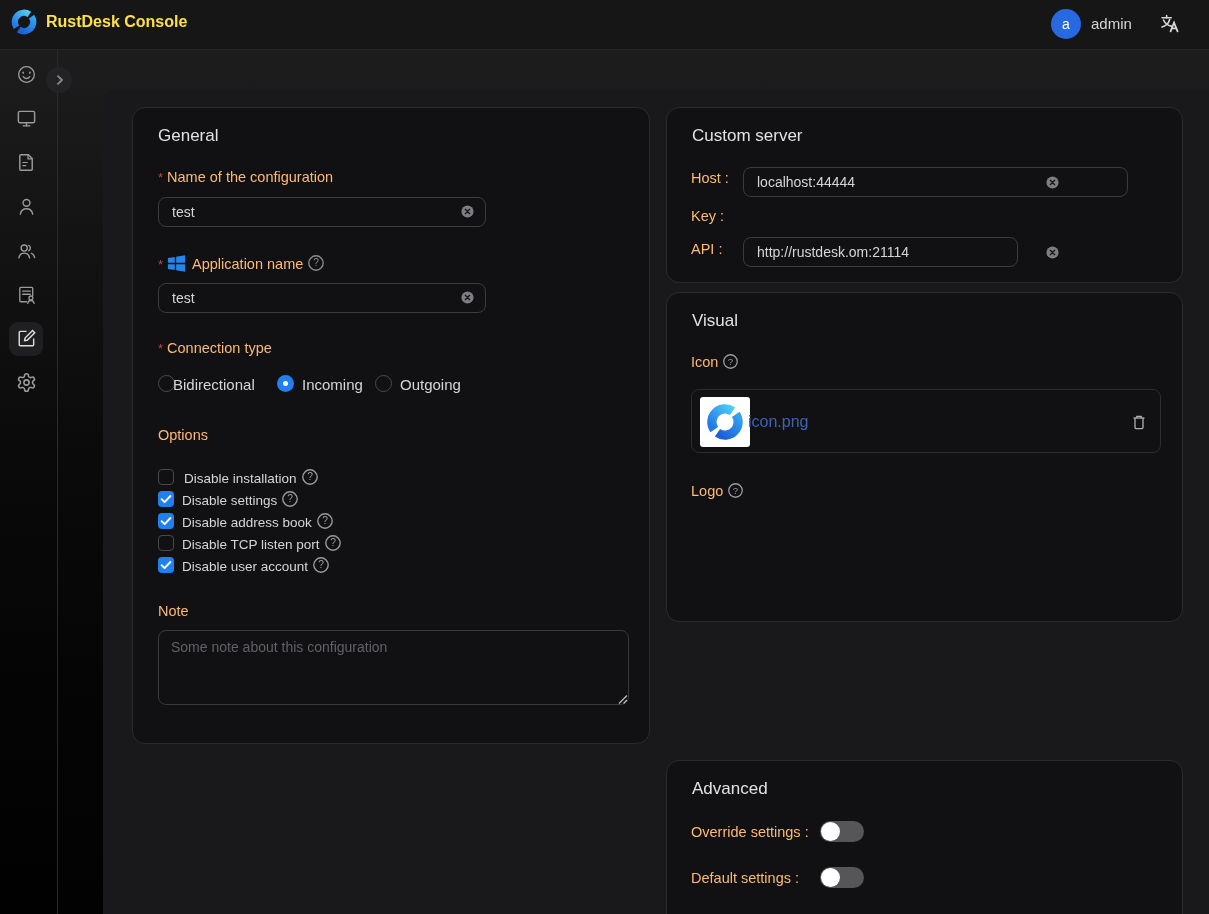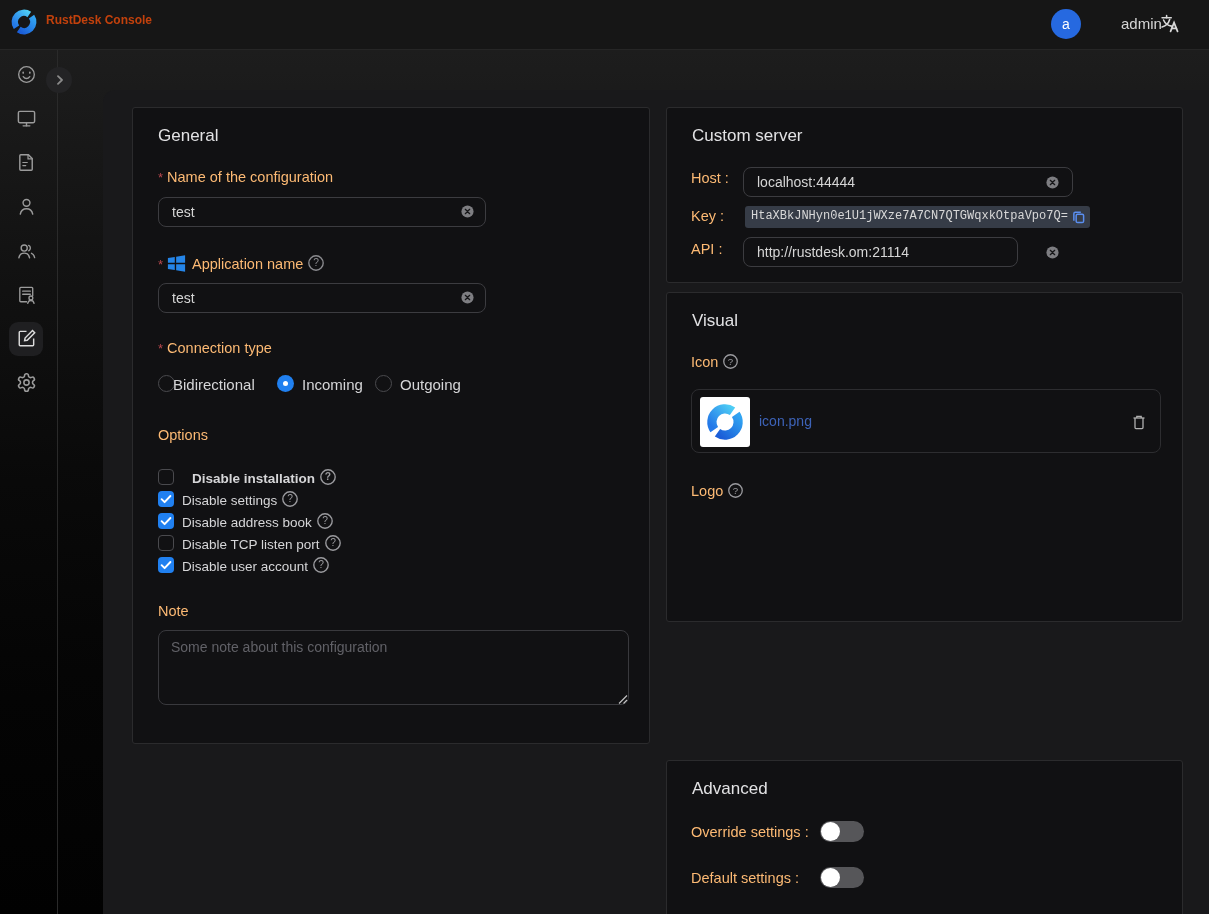--- a/index.html
+++ b/index.html
@@ -3,39 +3,39 @@
 <meta charset="utf-8">
 <style>
 * { margin:0; padding:0; box-sizing:border-box; }
 html,body { width:1209px; height:914px; overflow:hidden; background:#0c0c0c;
   font-family:"Liberation Sans", sans-serif; }
 .abs { position:absolute; }
 #page { position:relative; width:1209px; height:914px; }
 
 #header { position:absolute; left:0; top:0; width:1209px; height:50px;
   background:#161616; border-bottom:1px solid #262626; }
-#title { position:absolute; left:46px; top:13px; font-size:12px; font-weight:700; color:#c2410c; }
+#title { position:absolute; left:46px; top:13px; font-size:16px; font-weight:700; color:#fde047; }
 #avatar { position:absolute; left:1051px; top:9px; width:30px; height:30px; border-radius:50%;
   background:#2669e0; color:#fff; font-size:14px; text-align:center; line-height:30px; }
-#admin { position:absolute; left:1091px; top:15px; font-size:15px; color:#d6d6d6;margin-left:30px; }
+#admin { position:absolute; left:1091px; top:15px; font-size:15px; color:#d6d6d6; }
 
 #mainbg { position:absolute; left:58px; top:50px; width:1151px; height:864px;
   background:linear-gradient(180deg,#1d1d1d 0%,#131313 22%,#0a0a0a 48%,#050505 72%,#020202 100%); }
 #sidebar { position:absolute; left:0; top:50px; width:58px; height:864px;
   background:linear-gradient(180deg,#1d1d1d 0%,#121212 25%,#090909 50%,#040404 75%,#010101 100%);
   border-right:1px solid #2a2a2a; }
 .sicon { position:absolute; left:16px; width:21px; height:21px; color:#9b9b9b; }
 #activebg { position:absolute; left:9px; top:322px; width:34px; height:34px; border-radius:9px; background:#1f1f21; }
 #collapse { position:absolute; left:46px; top:67px; width:26px; height:26px; border-radius:50%;
   background:#232325; }
 
 #container { position:absolute; left:103px; top:90px; width:1106px; height:824px;
   background:#19191b; border-radius:12px 0 0 0; }
 
-.card { position:absolute; background:#111113; border:1px solid #2b2b2d; border-radius:3px; }
+.card { position:absolute; background:#111113; border:1px solid #2b2b2d; border-radius:13px; }
 .ctitle { position:absolute; left:25px; top:18px; font-size:17px; font-weight:400; color:#e2e2e4; }
 .lbl { position:absolute; font-size:14.5px; line-height:18px; color:#fdba74; white-space:nowrap; }
 .req:before { content:"*"; color:#b8484e; margin-right:4px; font-size:13px; }
 .inp { position:absolute; height:30px; border:1px solid #3c3c40; border-radius:8px;
   font-size:14px; color:#d6d6d6; line-height:28px; padding-left:13px; background:transparent; }
 .clear { position:absolute; width:13px; height:13px; }
 .help { display:inline-block; vertical-align:-2px; margin-left:5px; }
 .chk { position:absolute; width:16px; height:16px; border-radius:4px; }
 .chk.off { border:1px solid #4a4a4e; }
 .chk.on { background:#2080f0; }
@@ -44,21 +44,21 @@
 .radio.on { background:#2080f0; }
 .radio.on:after { content:""; position:absolute; left:6px; top:6px; width:5px; height:5px;
   border-radius:50%; background:#fff; }
 .rlbl { position:absolute; font-size:15px; color:#d6d6d8; white-space:nowrap; }
 .clbl { position:absolute; font-size:13.5px; line-height:16px; color:#d6d6d8; white-space:nowrap; }
 .switch { position:absolute; width:44px; height:21px; border-radius:10.5px; background:#565659; }
 .switch:after { content:""; position:absolute; left:1px; top:1px; width:19px; height:19px;
   border-radius:50%; background:#fff; }
 .filebox { position:absolute; left:24px; width:470px; height:64px; border:1px solid #2d2d30; border-radius:8px; }
 .thumb { position:absolute; left:8px; top:7px; width:50px; height:50px; background:#fff; border-radius:3px; }
-.flink { position:absolute; left:67px; top:23px; font-size:14px; color:#3d63b8; }
+.flink { position:absolute; left:56px; top:23px; font-size:16px; color:#3d63b8; }
 .trash { position:absolute; right:13px; top:24px; width:16px; height:16px; color:#b0b0b0; }
 .keychip { position:absolute; left:78px; top:98px; width:345px; height:22px; background:#363c47;
   border-radius:3px; font-family:"Liberation Mono", monospace; font-size:12px; color:#d8d8d8;
   line-height:21px; padding-left:6px; }
 textarea.note { position:absolute; left:25px; top:522px; width:471px; height:75px;
   background:transparent; border:1px solid #39393d; border-radius:8px; resize:none;
   font-family:"Liberation Sans", sans-serif; font-size:14px; color:#d6d6d6; padding:8px 12px; }
 textarea.note::placeholder { color:#616167; }
 </style>
 </head>
@@ -157,21 +157,21 @@
     </svg>
     <div class="lbl req" style="left:25px;top:231px">Connection type</div>
     <div class="radio off" style="left:25px;top:267px"></div>
     <div class="rlbl" style="left:40px;top:268px">Bidirectional</div>
     <div class="radio on" style="left:144px;top:267px"></div>
     <div class="rlbl" style="left:169px;top:268px">Incoming</div>
     <div class="radio off" style="left:242px;top:267px"></div>
     <div class="rlbl" style="left:267px;top:268px">Outgoing</div>
     <div class="lbl" style="left:25px;top:318px">Options</div>
     <div class="chk off" style="left:25px;top:361px"></div>
-    <div class="clbl" style="left:59px;top:361px;font-weight:700">Disable installation<svg class="help" width="16" height="16" viewBox="0 0 14 14">
+    <div class="clbl" style="left:51px;top:361px;font-weight:400">Disable installation<svg class="help" width="16" height="16" viewBox="0 0 14 14">
           <circle cx="7" cy="7" r="6.3" fill="none" stroke="#9b9b9f" stroke-width="1.2"></circle>
           <text x="7" y="10" text-anchor="middle" font-size="9" fill="#9b9b9f" font-family="Liberation Sans">?</text>
         </svg></div>
     <div class="chk on" style="left:25px;top:383px"><svg width="16" height="16" viewBox="0 0 16 16">
           <path d="M3.6 8.2l3 3 5.8-6.2" fill="none" stroke="#fff" stroke-width="1.9" stroke-linecap="round" stroke-linejoin="round"></path>
         </svg></div>
     <div class="clbl" style="left:49px;top:383px">Disable settings<svg class="help" width="16" height="16" viewBox="0 0 14 14">
           <circle cx="7" cy="7" r="6.3" fill="none" stroke="#9b9b9f" stroke-width="1.2"></circle>
           <text x="7" y="10" text-anchor="middle" font-size="9" fill="#9b9b9f" font-family="Liberation Sans">?</text>
         </svg></div>
@@ -197,32 +197,26 @@
     <div class="lbl" style="left:25px;top:494px">Note</div>
     <textarea class="note" placeholder="Some note about this configuration" style=""></textarea>
     <svg class="abs" style="left:484px;top:586px" width="11" height="11" viewBox="0 0 11 11" stroke="#c2c2c2" stroke-width="1.2">
         <path d="M10 1.5L2 9.5M10 6L6.5 9.5"></path>
       </svg>
   </div>
 
   <div class="card" style="left:666px;top:107px;width:517px;height:176px">
     <div class="ctitle">Custom server</div>
     <div class="lbl" style="left:24px;top:61px">Host :</div>
-    <div class="inp" style="left:76px;top:59px;width:330px">localhost:44444</div>
+    <div class="inp" style="left:76px;top:59px;width:385px">localhost:44444</div>
     <svg class="clear" style="left:379px;top:68px" viewBox="0 0 15 15">
       <circle cx="7.5" cy="7.5" r="7" fill="#7e7e82"></circle>
       <path d="M5 5l5 5M10 5l-5 5" stroke="#161618" stroke-width="1.5" stroke-linecap="round"></path>
     </svg>
     <div class="lbl" style="left:24px;top:99px">Key :</div>
-    <div class="keychip">HtaXBkJNHyn0e1U1jWXze7A7CN7QTGWqxkOtpaVpo7Q=
-      <svg style="position:absolute;right:5px;top:4px" width="13" height="14" viewBox="0 0 14 14" fill="none" stroke="#5a8ef0" stroke-width="1.6">
-          <rect x="4.5" y="4" width="8" height="9" rx="1.5"></rect>
-          <path d="M9.5 2H3.5A1.5 1.5 0 0 0 2 3.5v7.5"></path>
-        </svg>
-    </div>
     <div class="lbl" style="left:24px;top:132px">API :</div>
     <div class="inp" style="left:76px;top:129px;width:275px">http://rustdesk.om:21114</div>
     <svg class="clear" style="left:379px;top:138px" viewBox="0 0 15 15">
       <circle cx="7.5" cy="7.5" r="7" fill="#7e7e82"></circle>
       <path d="M5 5l5 5M10 5l-5 5" stroke="#161618" stroke-width="1.5" stroke-linecap="round"></path>
     </svg>
   </div>
 
   <div class="card" style="left:666px;top:292px;width:517px;height:330px">
     <div class="ctitle">Visual</div>

